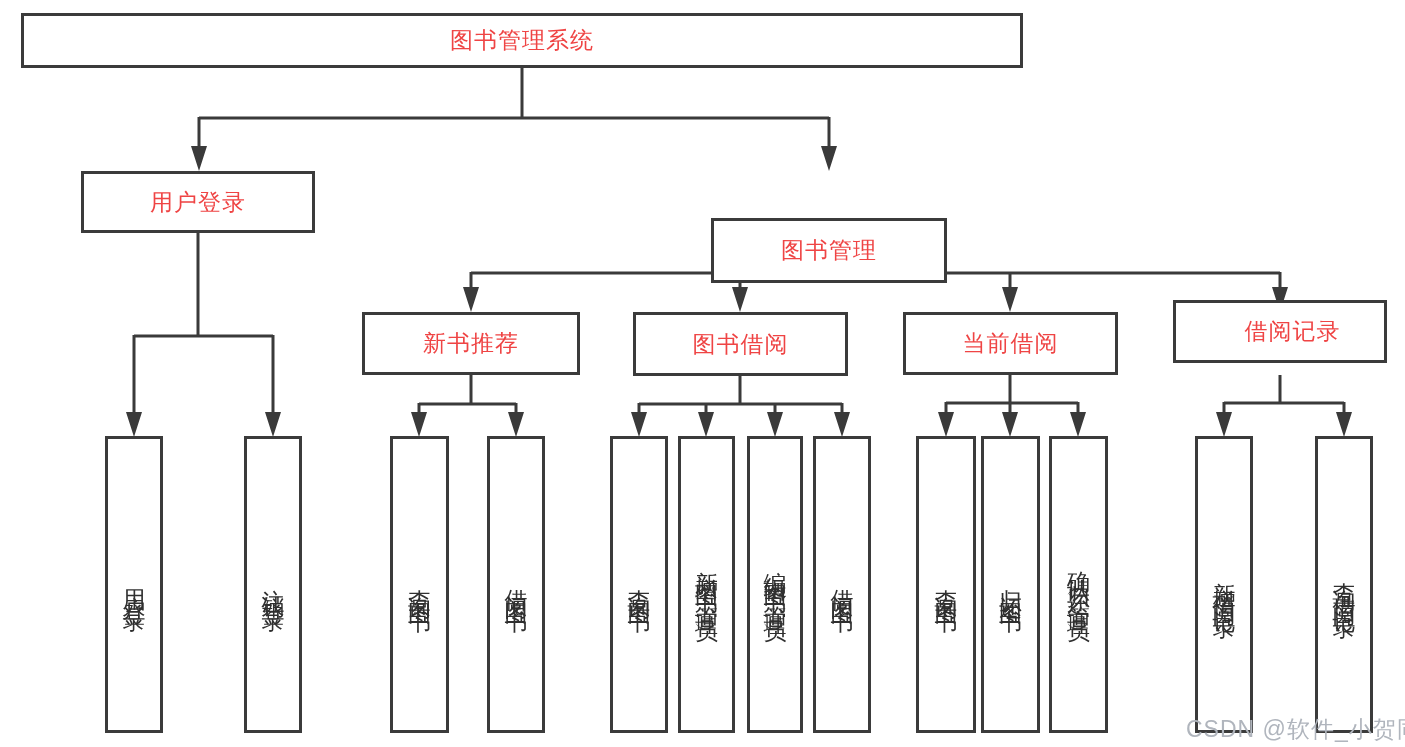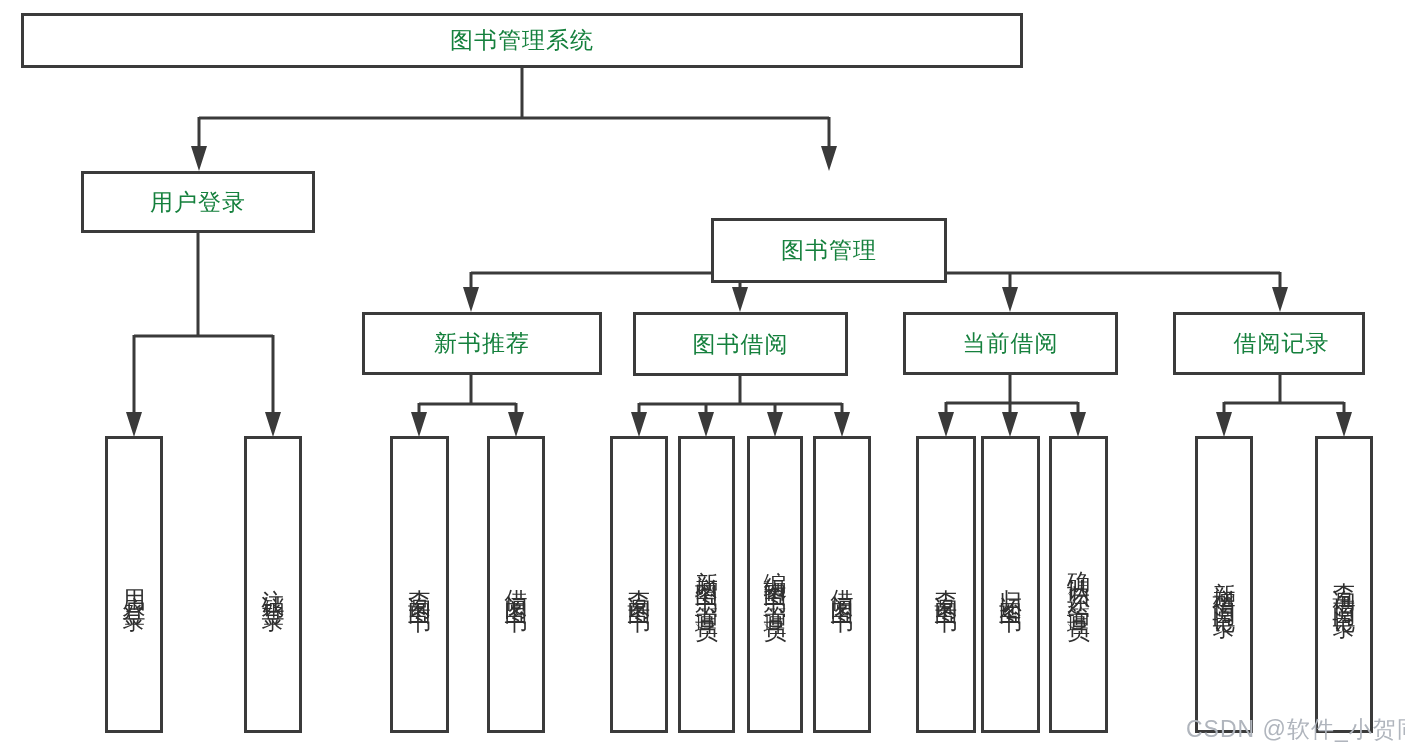--- a/index.html
+++ b/index.html
@@ -7,21 +7,21 @@
   #canvas{position:relative;width:1405px;height:747px;background:#ffffff;overflow:hidden;}
   #connectors{position:absolute;left:0;top:0;width:1405px;height:747px;}
   .node{
     position:absolute;
     box-sizing:border-box;
     border:3px solid #3b3b3b;
     background:#ffffff;
     display:flex;
     align-items:center;
     justify-content:center;
-    color:#15803d;
+    color:#ef4444;
     font-size:23px;
     letter-spacing:1px;
     z-index:2;
   }
   .leaf{
     position:absolute;
     box-sizing:border-box;
     border:3px solid #3b3b3b;
     background:#ffffff;
     top:436px;
@@ -36,24 +36,24 @@
     font-size:23px;
     letter-spacing:7px;
     color:#2f2f2f;
     line-height:1;
     white-space:nowrap;
   }
   
   #n-root{left:21px;top:13px;width:1002px;height:55px;}
   #n-user-login{left:81px;top:171px;width:234px;height:62px;}
   #n-book-mgmt{left:711px;top:170px;width:236px;height:65px;margin-top:48px;}
-  #n-new-rec{left:362px;top:312px;width:240px;height:63px;}
+  #n-new-rec{left:362px;top:312px;width:218px;height:63px;}
   #n-book-borrow{left:633px;top:312px;width:215px;height:64px;}
   #n-cur-borrow{left:903px;top:312px;width:215px;height:63px;}
-  #n-borrow-rec{left:1173px;top:312px;width:192px;height:63px;padding-left:25px;}
+  #n-borrow-rec{left:1173px;top:300px;width:214px;height:63px;padding-left:25px;}
   
   #lf-login{left:105px;width:58px;}
   #lf-logout{left:244px;width:58px;}
   #lf-rec-query{left:390px;width:59px;}
   #lf-rec-borrow{left:487px;width:58px;}
   #lf-bb-query{left:610px;width:58px;}
   #lf-bb-add{left:678px;width:57px;}
   #lf-bb-edit{left:747px;width:56px;}
   #lf-bb-borrow{left:813px;width:58px;}
   #lf-cb-query{left:916px;width:60px;}

